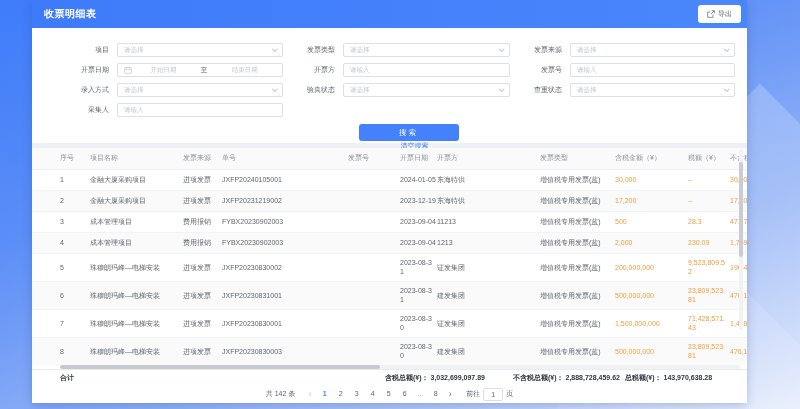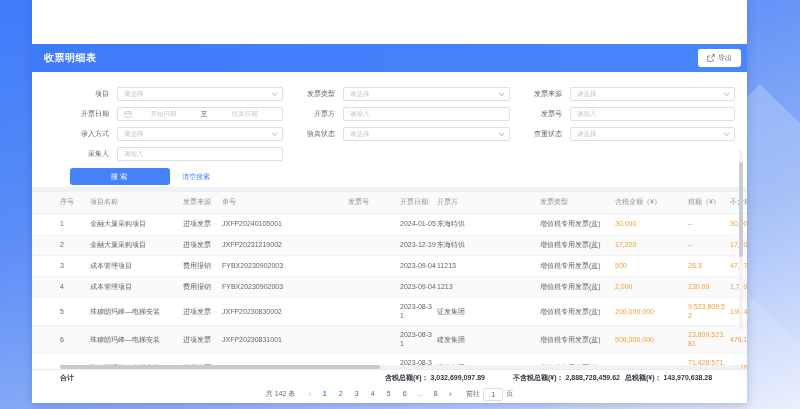--- a/index.html
+++ b/index.html
@@ -9,37 +9,37 @@
     background:linear-gradient(160deg,#3e7cfa 0%,#5b8ef7 35%,#93b3f6 68%,#e7eefc 100%);
   }
   .wp-shape { position:absolute; background:linear-gradient(135deg,rgba(255,255,255,.22),rgba(255,255,255,0)); transform:rotate(45deg); }
   .wp-1 { right:-120px; top:150px; width:320px; height:320px; }
   .wp-2 { right:-40px; bottom:-160px; width:260px; height:260px; opacity:.7; }
 
   .window { position:absolute; left:32px; top:0; width:715px; height:403px; background:#fff;
             border-radius:0 0 4px 4px; overflow:hidden; box-shadow:0 3px 10px rgba(30,60,140,.25); }
 
   
-  .titlebar { height:28px; background:linear-gradient(90deg,#3e7bfa,#4a86fb); display:flex; align-items:center; padding:0 6px 0 12px;margin-top:44px; }
+  .titlebar { height:28px; background:linear-gradient(90deg,#3e7bfa,#4a86fb); display:flex; align-items:center; padding:0 6px 0 12px; }
   .title { color:#fff; font-size:10px; font-weight:bold; letter-spacing:.5px; }
   .export-btn { margin-left:auto; background:#fff; border:none; border-radius:3px; height:18px; padding:0 9px;
                 display:flex; align-items:center; gap:3px; font-size:7px; color:#555b63; cursor:pointer; }
 
   
   .filter-card { background:#fff; padding-top:15px; height:115px; }
   .filter-grid { display:grid; grid-template-columns:85px 166px 60px 167px 60px 165px; row-gap:6px; }
   .f-label { font-size:7px; color:#5f6670; text-align:right; padding-right:8px; line-height:14px; white-space:nowrap; }
   .f-field { height:14px; border:1px solid #dcdfe6; border-radius:2px; background:#fff;
              display:flex; align-items:center; padding:0 6px; font-size:6.5px; }
   .ph { color:#c1c6ce; }
   .chev { margin-left:auto; width:4px; height:4px; border-right:1px solid #c0c4cc; border-bottom:1px solid #c0c4cc;
           transform:rotate(45deg) translateY(-1px); }
   .sep-to { color:#5f6670; padding:0 6px; }
   .date-part { flex:1; text-align:center; }
-  .btn-row { display:flex; align-items:center; margin:7px 0 0 38px; }
+  .btn-row { display:flex; align-items:center; margin:7px 0 0 38px;flex-direction:column; }
   .search-btn { width:100px; height:17px; background:#4581fb; color:#fff; border:none; border-radius:3px;
                 font-size:7.5px; letter-spacing:2px; cursor:pointer; }
   .clear-link { margin-left:12px; font-size:7px; color:#4581fb; cursor:pointer; }
 
   .section-gap { height:5px; background:#edf0f5; }
 
   
   .table-viewport { height:217px; overflow:hidden; position:relative; }
   table { border-collapse:collapse; table-layout:fixed; width:778px; }
   th { background:#fafafa; color:#8b919a; font-weight:normal; font-size:7px; text-align:left;

